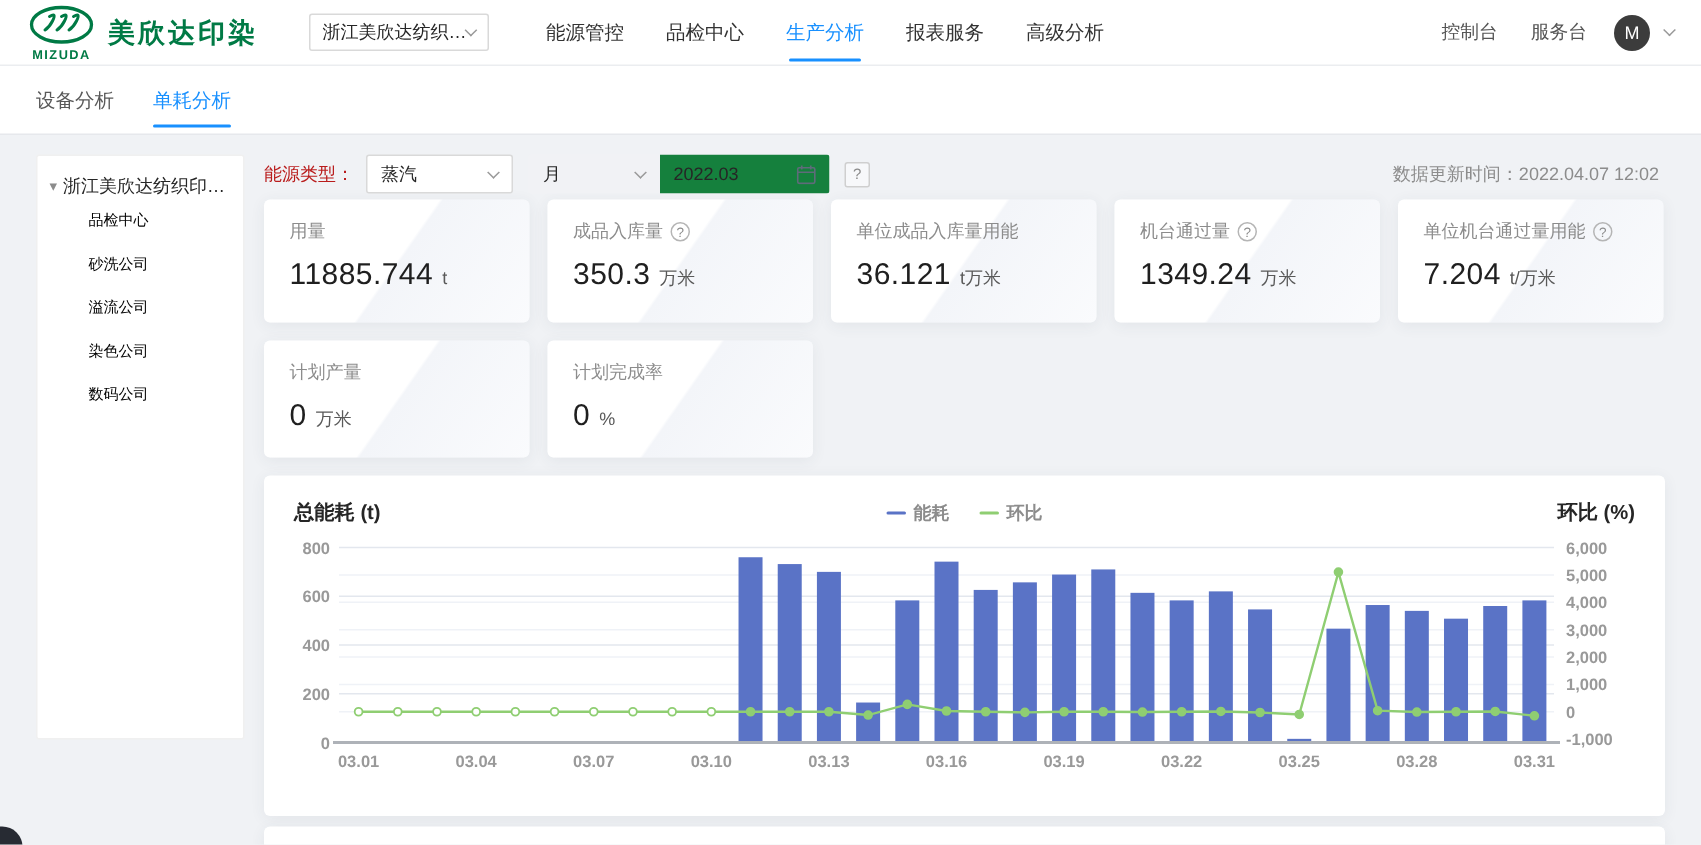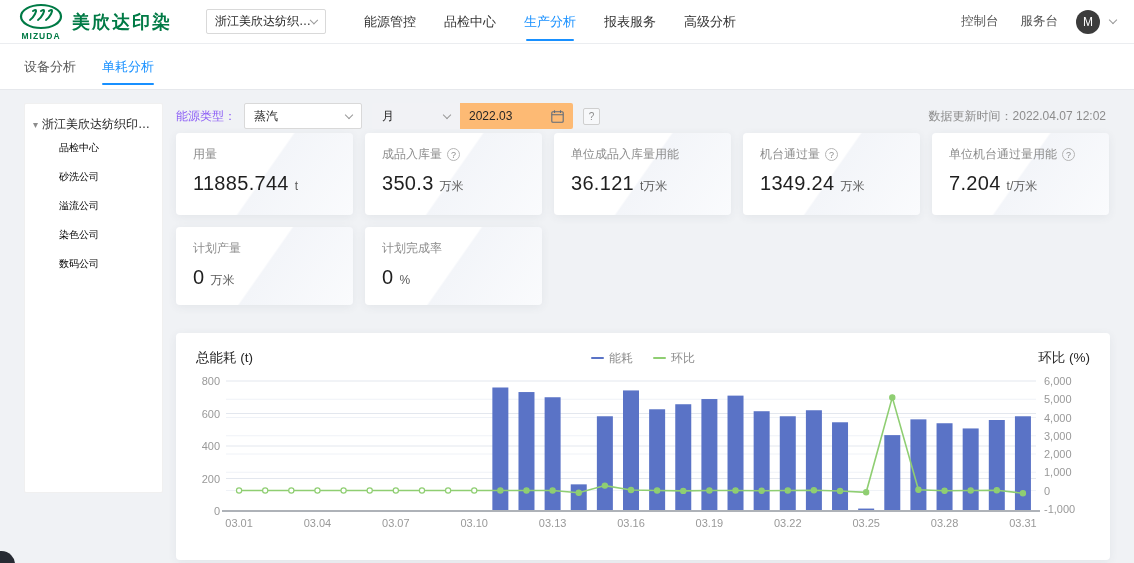--- a/index.html
+++ b/index.html
@@ -39,46 +39,46 @@
     border:1px solid #f0f0f0; border-radius:2px; padding:12px 8px; }
   .tree-root { display:flex; align-items:center; font-size:12px; color:#262626; cursor:pointer; }
   .caret { color:#8c8c8c; font-size:10px; margin-right:4px; flex:none; }
   .tree-root-label { white-space:nowrap; overflow:hidden; text-overflow:ellipsis; }
   .tree-child { font-size:10px; color:#000000; padding-left:26px; line-height:29px; cursor:pointer; white-space:nowrap; }
 
   
   .content { position:absolute; left:176px; top:103px; width:934px; }
 
   .filter-row { height:26px; display:flex; align-items:center; position:relative; }
-  .f-label { font-size:12px; color:#8b5cf6; margin-right:8px; }
-  .sel { width:118px; height:26px; border:1px solid #d9d9d9; border-radius:2px; background:#fff;
+  .f-label { font-size:12px; color:#b91c1c; margin-right:8px; }
+  .sel { width:98px; height:26px; border:1px solid #d9d9d9; border-radius:2px; background:#fff;
     display:flex; align-items:center; justify-content:space-between; padding:0 9px; font-size:12px; color:#262626; cursor:pointer; }
   .month-ctl { margin-left:10px; height:26px; display:flex; align-items:stretch; border-radius:2px; overflow:hidden; font-size:12px; cursor:pointer; }
   .month-part { width:88px; background:#f1f2f5; display:flex; align-items:center; justify-content:space-between; padding:0 10px; color:#262626; }
-  .date-part { width:113px; background:#fdba74; display:flex; align-items:center; justify-content:space-between; padding:0 9px; color:#262626; }
+  .date-part { width:113px; background:#15803d; display:flex; align-items:center; justify-content:space-between; padding:0 9px; color:#262626; }
   .help-box { margin-left:10px; width:17px; height:17px; border:1px solid #cfcfcf; border-radius:2px; background:#f7f8fa;
     color:#8c8c8c; font-size:10px; display:flex; align-items:center; justify-content:center; cursor:pointer; }
   .update-time { position:absolute; right:4px; font-size:12px; color:#8c8c8c; }
 
   .kpi-row { display:flex; gap:12px; }
   .row1 { margin-top:4px; }
   .row2 { margin-top:12px; }
   .kpi-card { width:177px; height:82px; flex:none; border-radius:4px; padding:13px 17px 0;
     background:linear-gradient(125deg,#ffffff 50%,#f3f5f9 51%,#fafbfd 100%);
     box-shadow:0 2px 10px rgba(56,66,89,.07); }
   .row2 .kpi-card { height:78px; }
   .kpi-label { font-size:12px; color:#8c8c8c; display:flex; align-items:center; gap:5px; }
   .q-circle { width:13px; height:13px; border:1px solid #b5b5b5; border-radius:50%; color:#8c8c8c; font-size:9px;
     display:inline-flex; align-items:center; justify-content:center; cursor:pointer; }
   .kpi-valrow { margin-top:9px; display:flex; align-items:baseline; }
   .kpi-value { font-size:20px; font-weight:500; color:#1f1f1f; letter-spacing:0.3px; }
   .kpi-unit { font-size:12px; color:#595959; margin-left:6px; }
 
-  .chart-card { margin-top:28px; width:934px; height:227px; background:#fff; border-radius:4px;
-    box-shadow:0 2px 10px rgba(56,66,89,.07); padding:14px 20px 4px; }
+  .chart-card { margin-top:12px; width:934px; height:227px; background:#fff; border-radius:4px;
+    box-shadow:0 2px 10px rgba(56,66,89,.07); padding:14px 20px 4px;font-weight:bold; }
   .chart-head { position:relative; height:22px; display:flex; align-items:center; justify-content:space-between;
     font-size:13.5px; color:#262626; }
   .legend { position:absolute; left:50%; transform:translateX(-50%); display:flex; gap:20px; }
   .lg-item { display:flex; align-items:center; font-size:12px; color:#8c8c8c; cursor:pointer; }
   .lg-dash { width:13px; height:2.5px; margin-right:5px; border-radius:1px; }
   #chartSvg { display:block; margin-top:4px; }
   #chartSvg text { font-family:"Liberation Sans","DejaVu Sans",sans-serif; }
 
   .bottom-sliver { margin-top:7px; width:934px; height:20px; background:#fff; border-radius:4px 4px 0 0;
     box-shadow:0 2px 10px rgba(56,66,89,.07); }

